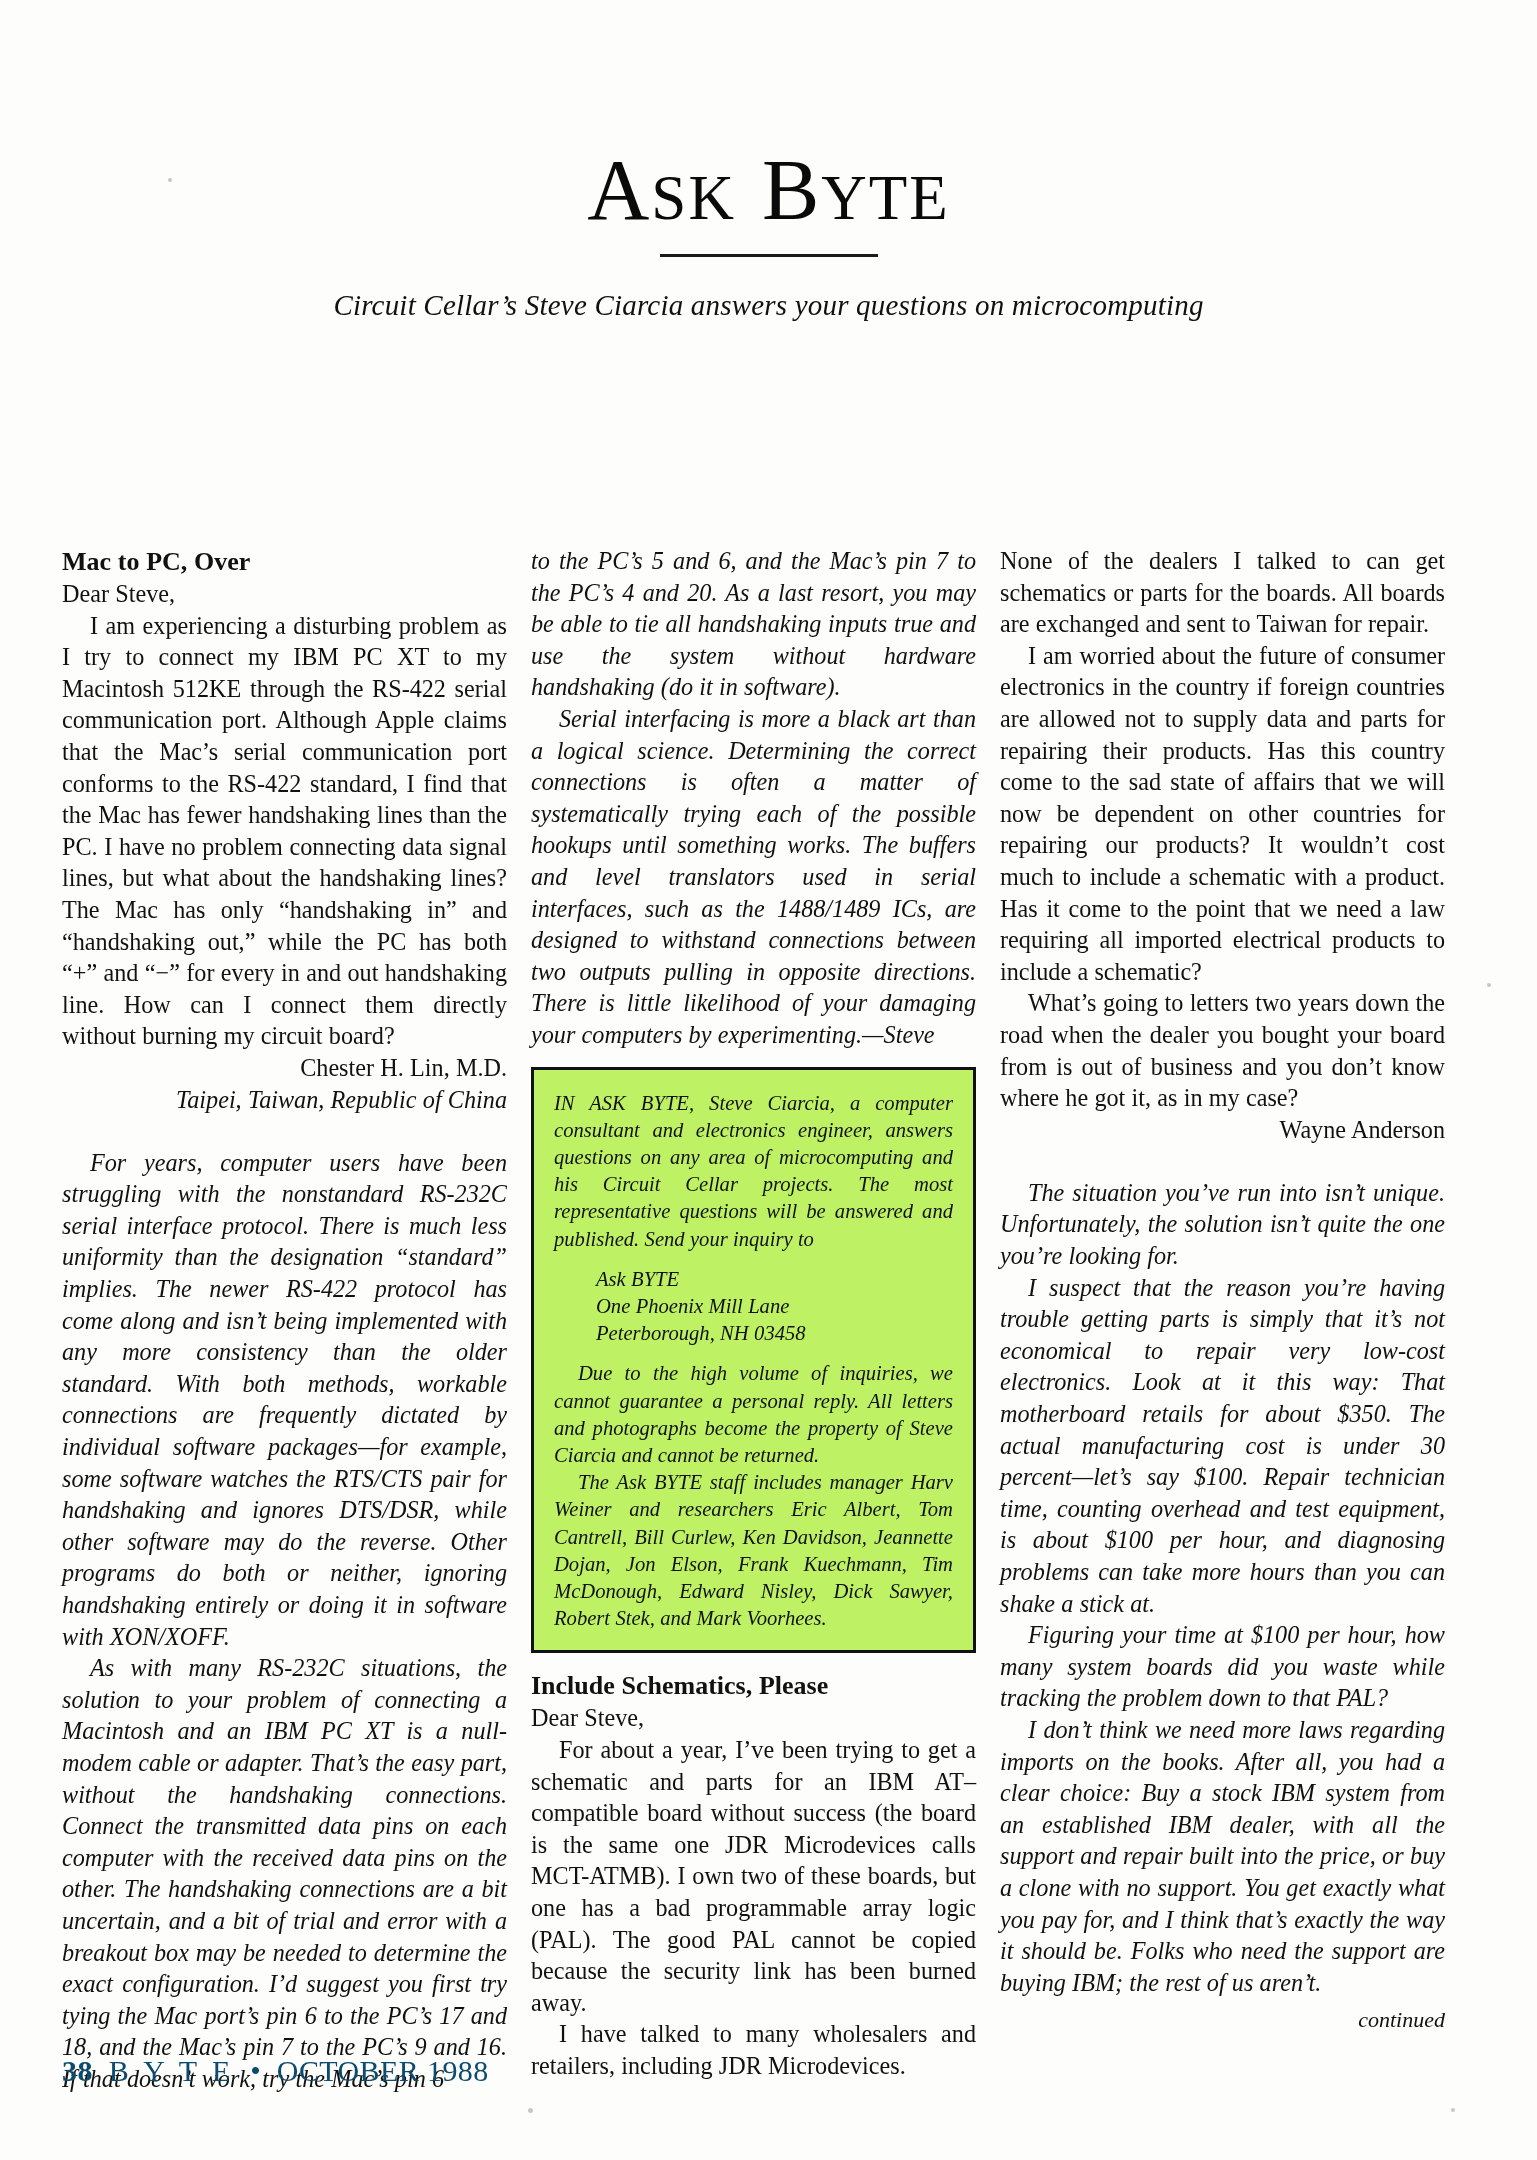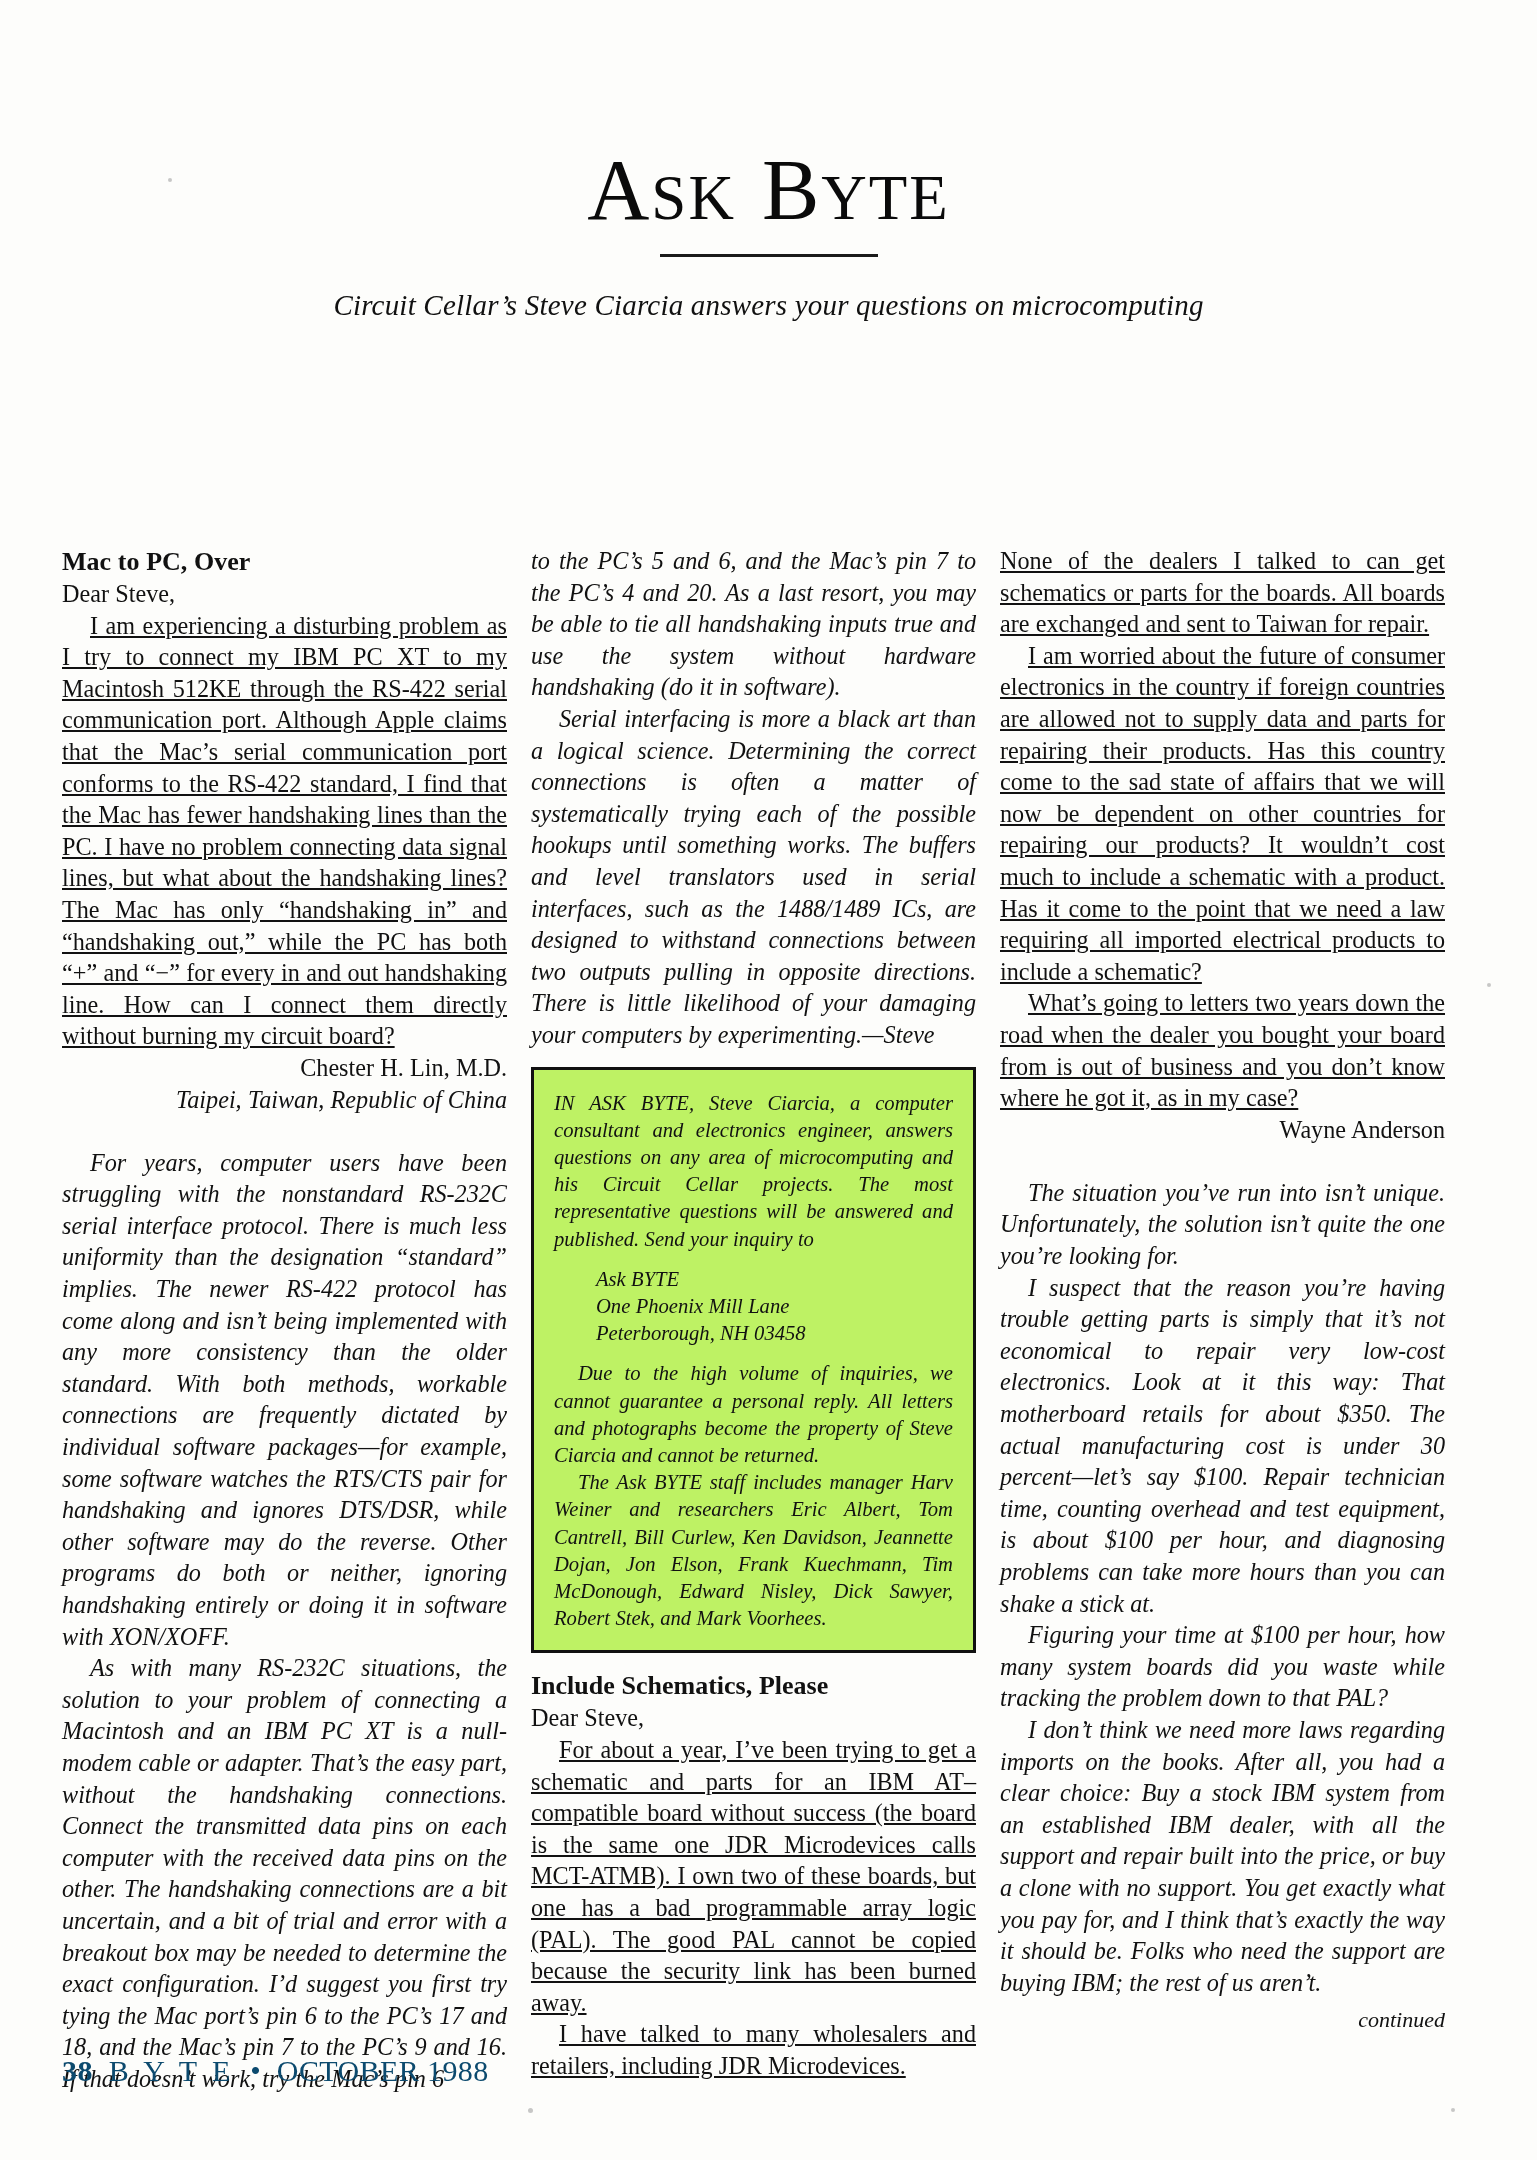--- a/index.html
+++ b/index.html
@@ -95,21 +95,20 @@
 
   .salutation {
     text-align: left;
     margin: 0;
   }
 
   p.body {
     margin: 0;
     text-indent: 28px;
     text-align: justify;
-    text-decoration: underline;
   }
   p.body.noindent {
     text-indent: 0;
   }
 
   p.reply {
     margin: 0;
     font-style: italic;
     text-indent: 28px;
     text-align: justify;

